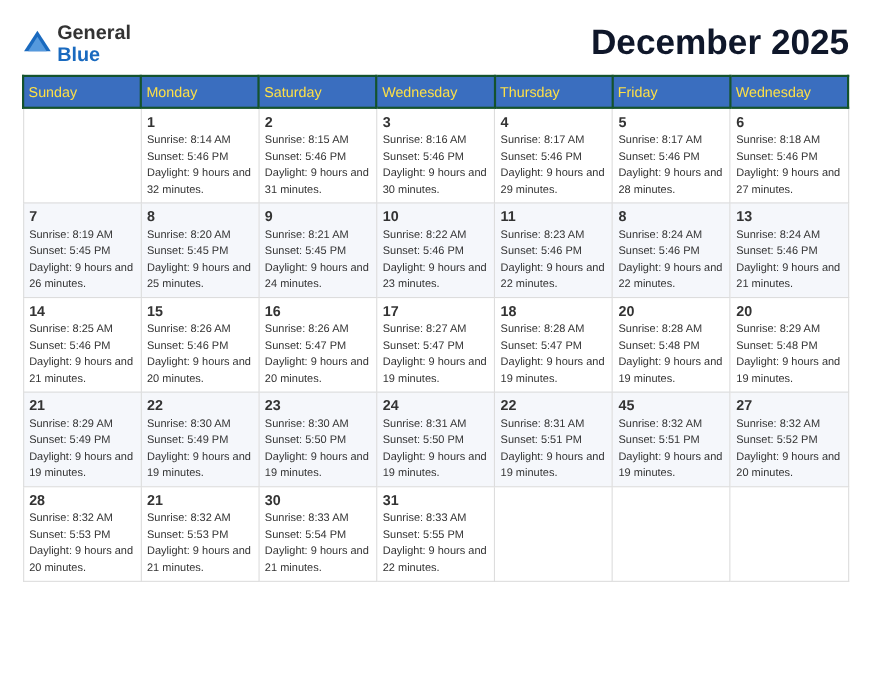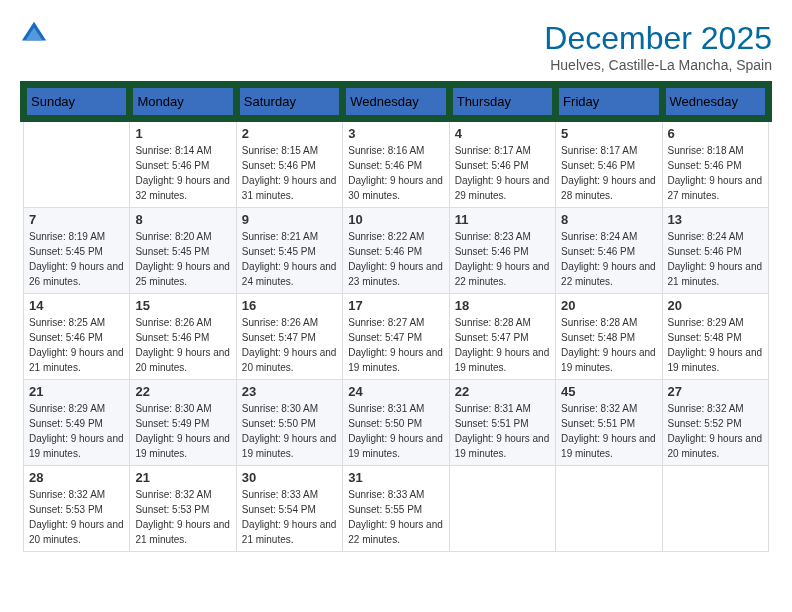--- a/index.html
+++ b/index.html
@@ -30,39 +30,39 @@
     .logo-blue { color: #1a6abf; }
     .logo-icon {
       width: 28px;
       height: 28px;
     }
     .title-block {
       text-align: right;
     }
     .month-title {
       font-size: 32px;
-      font-weight: normal;
-      color: #0369a1;
+      font-weight: bold;
+      color: #0f172a;
     }
     .location {
       font-size: 14px;
       color: #555;
     }
     .calendar {
       width: 100%;
       border-collapse: collapse;
       border: 1px solid #ccc;
     }
     .calendar th {
       background: #3a6ebf;
-      color: #000000;
+      color: #fde047;
       font-size: 13px;
       padding: 6px 4px;
       text-align: left;
-      border: 7px solid #14532d;
+      border: 2px solid #14532d;
       font-weight: normal;
     }
     .calendar td {
       vertical-align: top;
       border: 1px solid #ddd;
       padding: 4px 5px;
       font-size: 10.5px;
       color: #333;
       background: #fff;
       width: calc(100% / 7);
@@ -88,24 +88,27 @@
   </style>
 </head>
 <body>
 
 <div class="header">
   <div class="logo">
     <svg class="logo-icon" viewBox="0 0 30 30" xmlns="http://www.w3.org/2000/svg">
       <polygon points="15,2 28,22 2,22" fill="#1a6abf"></polygon>
       <polygon points="15,8 24,22 6,22" fill="#5599dd"></polygon>
     </svg>
+    <div class="logo-text">
+      <span class="logo-general">General</span><br>
+      <span class="logo-blue">Blue</span>
+    </div>
   </div>
   <div class="title-block">
     <div class="month-title">December 2025</div>
-    <div class="location">Huelves, Castille-La Mancha, Spain</div>
   </div>
 </div>
 
 <table class="calendar">
   <thead>
     <tr>
     <th>Sunday</th>
         <th>Monday</th>
         <th>Saturday</th>
         <th>Wednesday</th>

